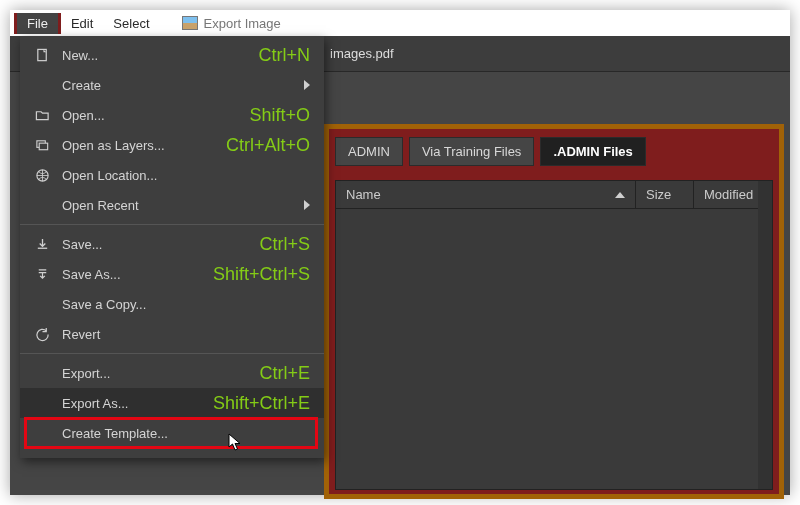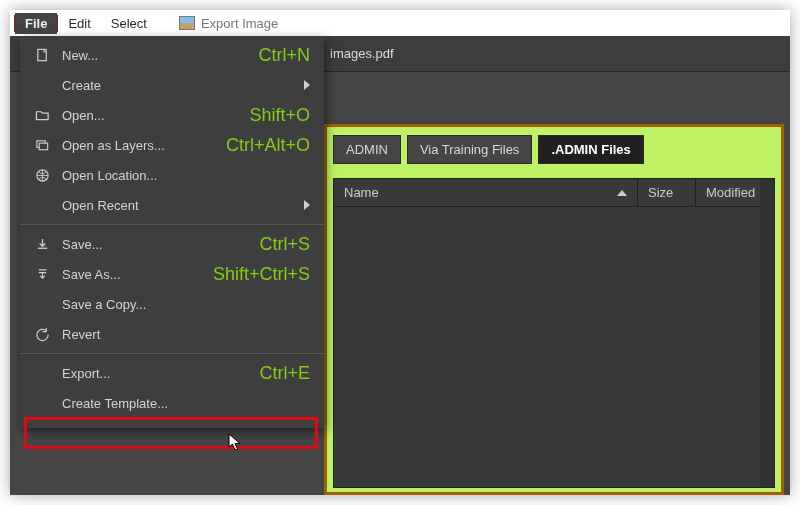--- a/index.html
+++ b/index.html
@@ -33,23 +33,22 @@
   .menubar .mitem {
     padding: 3px 10px;
     font-size: 13px;
     color: #2a2a2a;
   }
   .menubar .mitem.active {
     background: #444444;
     color: #eee;
   }
   .file-highlight {
-    border: 1px solid #7f1d1d;
+    border: 3px solid #7f1d1d;
     padding: 0;
-    font-weight: bold;
   }
   .title-icon {
     width: 16px; height: 14px;
     background: linear-gradient(#7ec0ee 50%, #c9a26b 50%);
     display: inline-block;
     margin: 0 6px 0 22px;
     border: 1px solid #777;
   }
   .title-text { color: #777; font-size: 13px; }
 
@@ -67,22 +66,22 @@
     padding-left: 320px;
     color: #ddd;
     background: #3d3d3d;
     border-bottom: 1px solid #282828;
   }
   
   .dialog {
     position: absolute;
     left: 314px; top: 88px;
     width: 460px;
-    background: #bef264;
-    border: 3px solid #a16207;
+    background: #7f1d1d;
+    border: 5px solid #a16207;
     padding-bottom: 4px;
   }
   .breadcrumb {
     display: flex;
     gap: 6px;
     padding: 8px 6px 14px 6px;
     align-items: center;
   }
   .crumb {
     background: #454545;
@@ -343,20 +342,25 @@
       <span class="accel"></span>
     </div>
 
     <div class="sep"></div>
 
     <div class="drow">
       <span class="mico blank"></span>
       <span class="lbl">Export...</span>
       <span class="accel">Ctrl+E</span>
     </div>
+    <div class="drow hover">
+      <span class="mico blank"></span>
+      <span class="lbl">Export As...</span>
+      <span class="accel">Shift+Ctrl+E</span>
+    </div>
     <div class="drow">
       <span class="mico blank"></span>
       <span class="lbl">Create Template...</span>
       <span class="accel"></span>
     </div>
   </div>
 
   <div class="export-as-box"></div>
 
   <svg class="cursor" viewBox="0 0 14 18">

